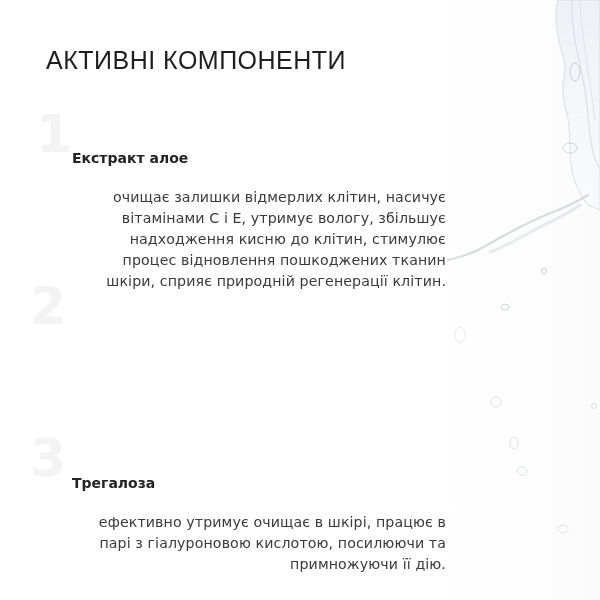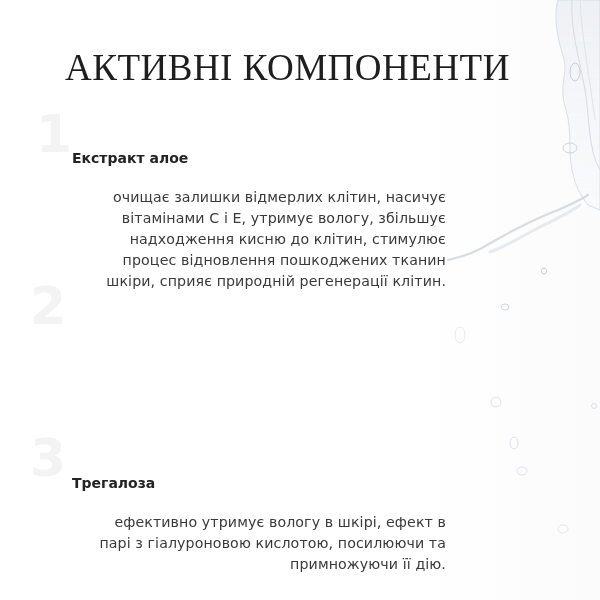--- a/index.html
+++ b/index.html
@@ -13,26 +13,26 @@
     .page {
       position: relative;
       width: 600px;
       height: 600px;
       background: linear-gradient(90deg, #ffffff 0%, #ffffff 70%, #fbfbfc 100%);
       font-family: "Liberation Sans", "DejaVu Sans", sans-serif;
       overflow: hidden;
     }
     .title {
       position: absolute;
-      left: 65px;
+      left: 46px;
       top: 46px;
       margin: 0;
-      font-family: Liberation Serif, serif;
+      font-family: Liberation Sans, sans-serif;
       font-weight: 200;
-      font-size: 37px;
+      font-size: 25px;
       letter-spacing: 0.5px;
       color: #1e1e1e;
       white-space: nowrap;
       -webkit-text-stroke: 0px;
     }
     .big-num {
       position: absolute;
       font-family: "DejaVu Sans", sans-serif;
       font-weight: 700;
       font-size: 52px;
@@ -123,19 +123,19 @@
   </div>
 
   <div class="big-num" style="left:30px; top:280px;">2</div>
   <div class="section" style="top:302px;">
   </div>
 
   <div class="big-num" style="left:30px; top:432px;">3</div>
   <div class="section" style="top:455px;">
     <h2>Трегалоза</h2>
     <p>
-      <span class="line">ефективно утримує вологу в шкірі, ефект в</span>
+      <span class="line">ефективно утримує очищає в шкірі, працює в</span>
       <span class="line">парі з гіалуроновою кислотою, посилюючи та</span>
       <span class="line">примножуючи її дію.</span>
     </p>
   </div>
 
 </div>
 
 </body></html>

